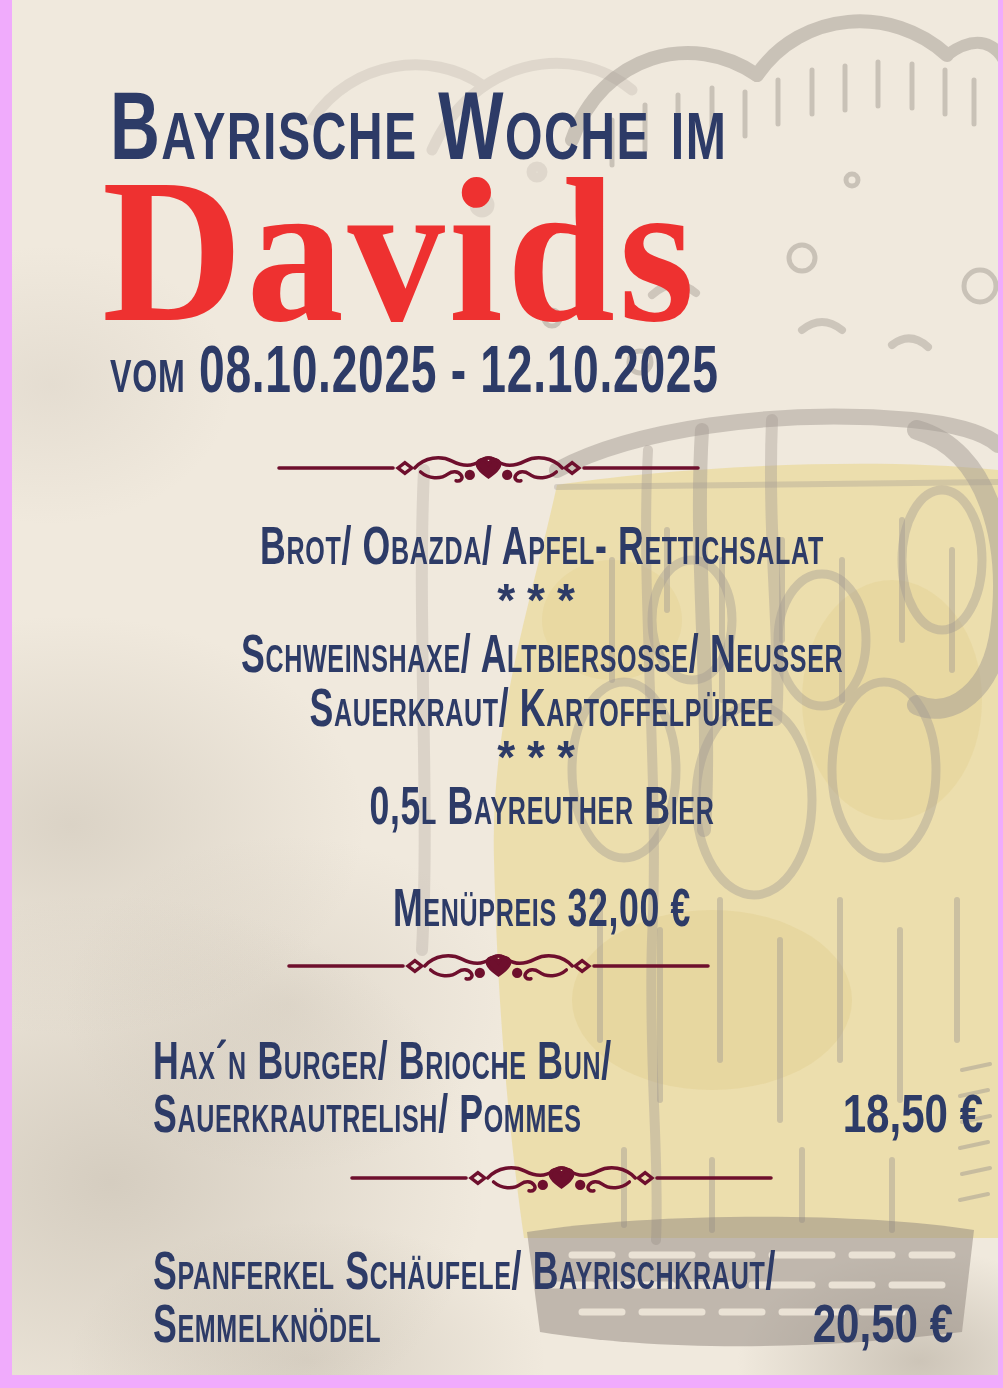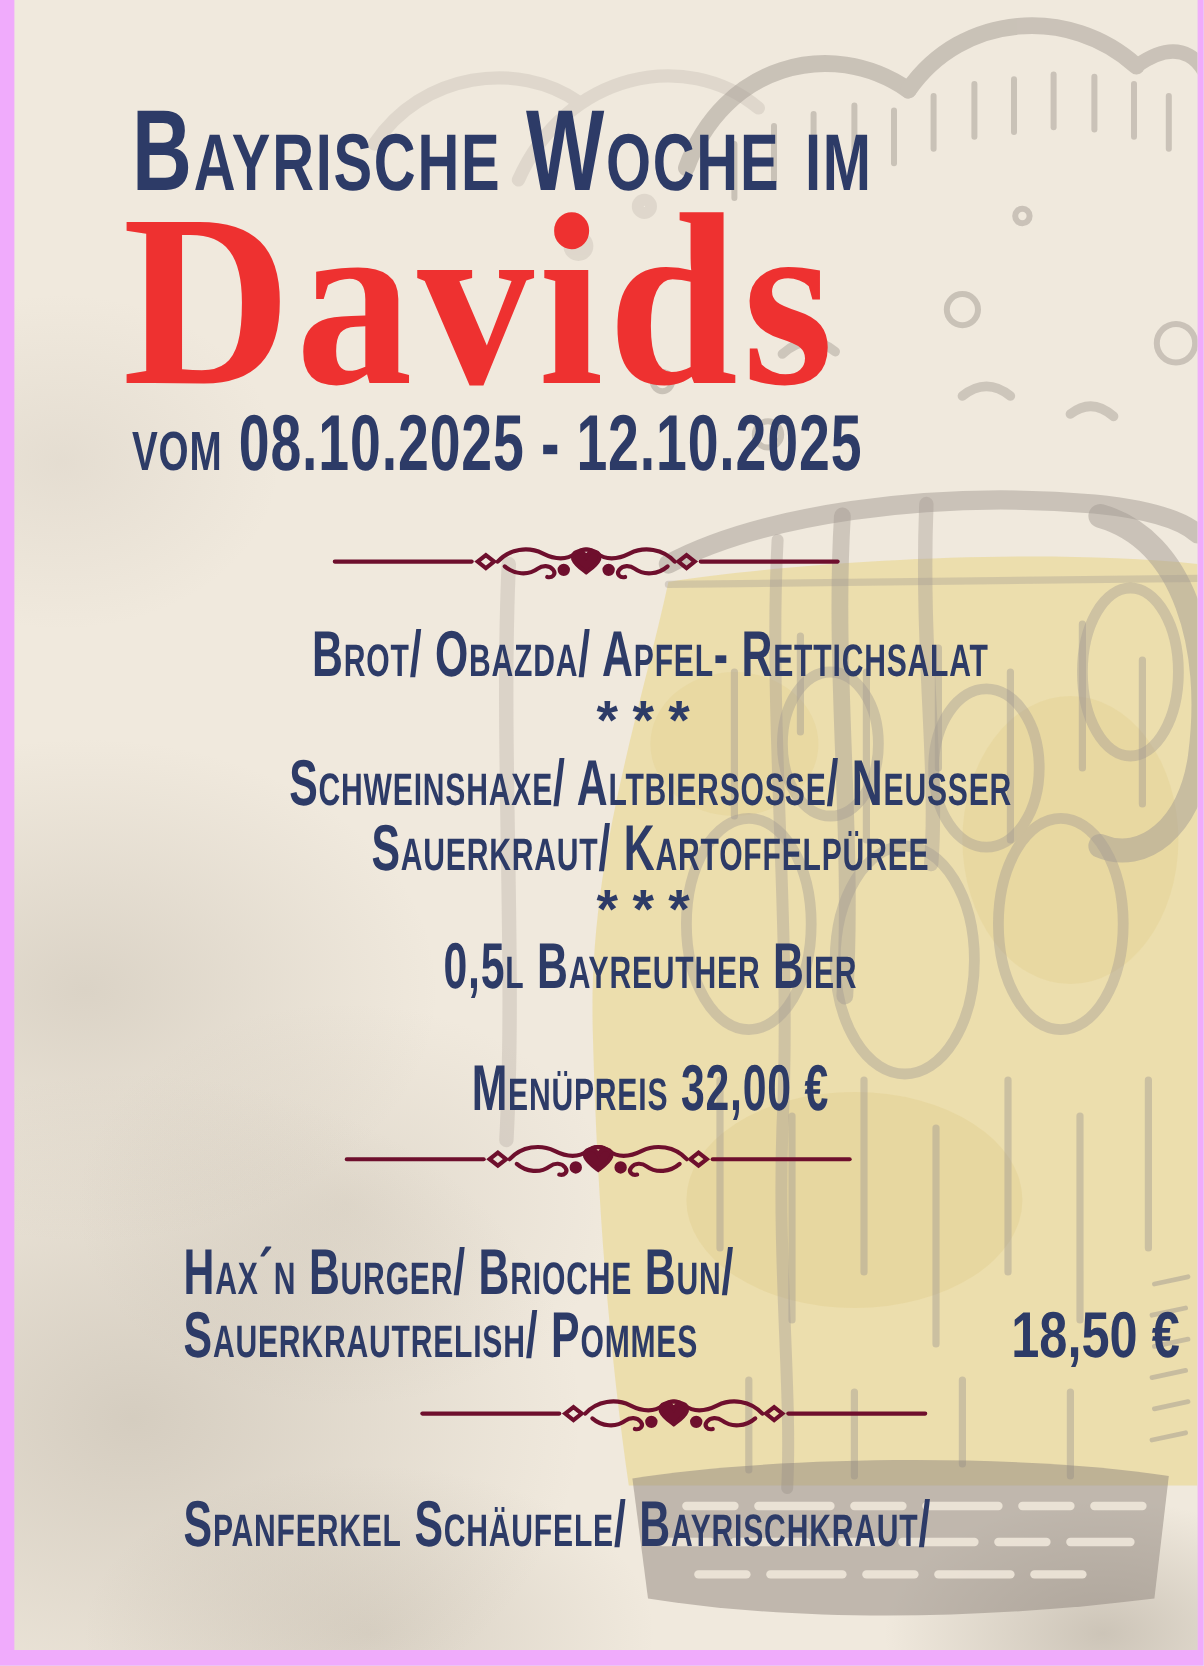--- a/index.html
+++ b/index.html
@@ -211,15 +211,19 @@
       <span class="price">18,50 €</span>
     </div>
 
     <div class="divider" style="left:338px;top:1162px">
       <svg width="423" height="32" viewBox="0 0 430 32">
           <use href="#flourish"></use>
         </svg>
     </div>
 
     <div class="t sc leftline" style="top:1243px">Spanferkel Schäufele/ Bayrischkraut/</div>
+    <div class="row" style="top:1296px">
+      <span class="name">Semmelknödel</span>
+      <span class="price">20,50 €</span>
+    </div>
 
   </div>
 </div>
 
 </body></html>

